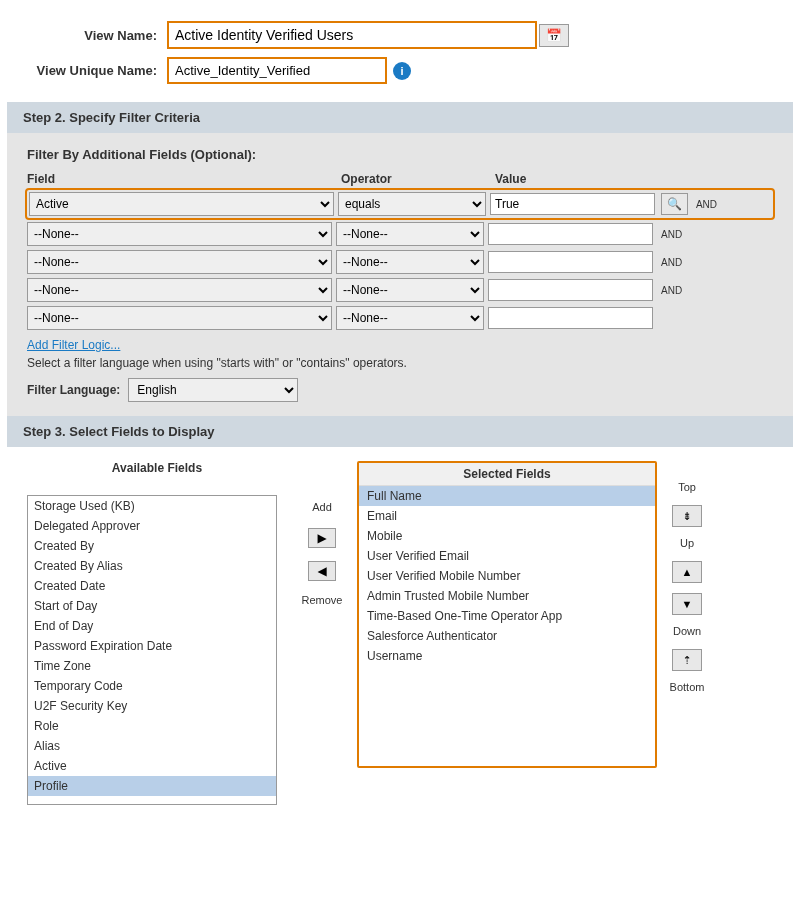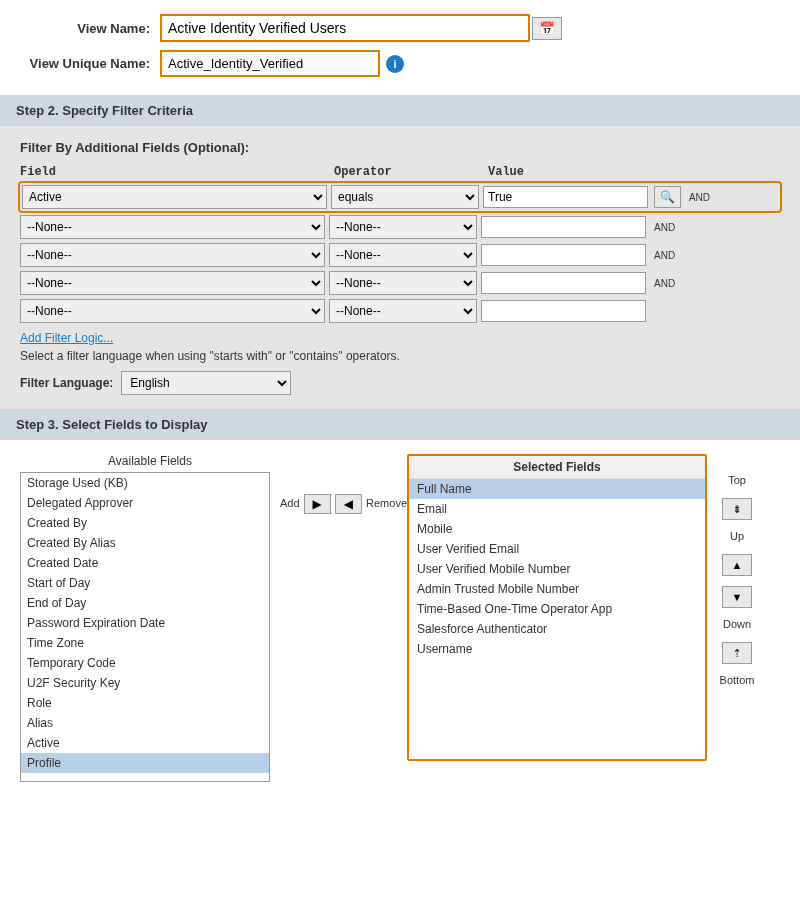--- a/index.html
+++ b/index.html
@@ -7,21 +7,21 @@
       font-family: Arial, sans-serif;
       font-size: 13px;
       background: #f4f4f4;
       color: #333;
       width: 800px;
     }
     .page-wrapper {
       background: #fff;
       width: 800px;
       min-height: 922px;
-      padding: 0;
+      padding: 7px;
     }
 
     
     .top-section {
       padding: 14px 20px 10px 20px;
       background: #fff;
     }
     .form-row {
       display: flex;
       align-items: center;
@@ -89,21 +89,20 @@
     }
     .filter-optional-label {
       font-weight: bold;
       font-size: 13px;
       margin-bottom: 10px;
     }
     .filter-header-row {
       display: flex;
       padding: 0 0 4px 0;
       gap: 4px;
-      font-family: Liberation Mono, monospace;
     }
     .col-field { flex: 0 0 310px; font-weight: bold; font-size: 12px; }
     .col-operator { flex: 0 0 150px; font-weight: bold; font-size: 12px; }
     .col-value { flex: 0 0 170px; font-weight: bold; font-size: 12px; }
 
     .filter-row {
       display: flex;
       align-items: center;
       margin-bottom: 4px;
       gap: 4px;
@@ -180,48 +179,48 @@
       display: flex;
       gap: 0;
       align-items: flex-start;
     }
 
     .available-fields-section {
       flex: 0 0 260px;
     }
     .available-fields-title {
       text-align: center;
-      font-weight: normal;
-      font-size: 12px;
-      margin-bottom: 4px;
+      font-weight: bold;
+      font-size: 12px;
+      margin-bottom: 20px;
     }
     .fields-listbox {
       border: 1px solid #999;
       width: 250px;
       height: 310px;
       overflow-y: auto;
       background: #fff;
     }
     .fields-listbox .list-item {
       padding: 3px 6px;
       font-size: 12px;
       cursor: pointer;
     }
     .fields-listbox .list-item.selected {
       background: #b8cfe8;
     }
 
     .add-remove-section {
       flex: 0 0 70px;
       display: flex;
-      flex-direction: row;
+      flex-direction: column;
       align-items: center;
       justify-content: center;
       padding-top: 40px;
-      gap: 4px;
+      gap: 13px;
     }
     .add-remove-label {
       font-size: 11px;
       margin-bottom: 2px;
     }
     .arrow-btn {
       border: 1px solid #999;
       background: #e8e8e8;
       padding: 2px 8px;
       cursor: pointer;

